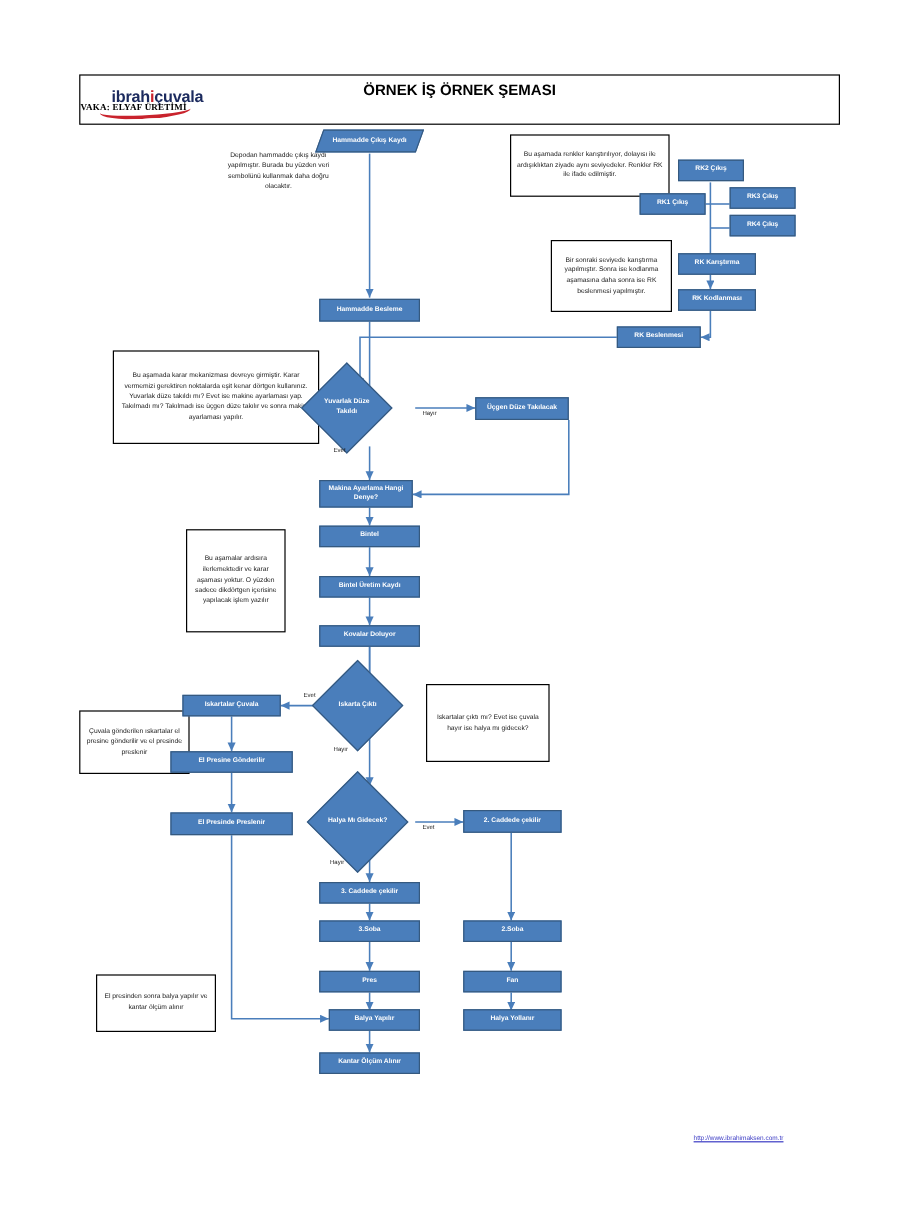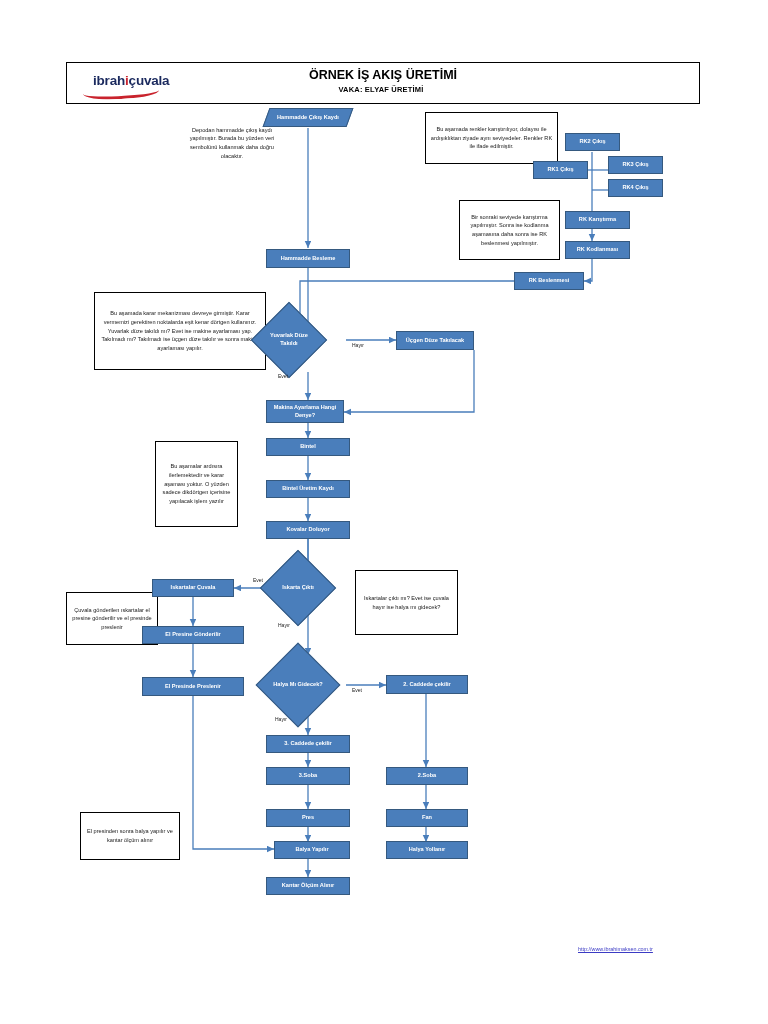--- a/index.html
+++ b/index.html
@@ -64,25 +64,26 @@
     text-align: center;
     font-size: 12.5px;
     font-weight: bold;
     color: #000000;
   }
   #header-subtitle {
     position: absolute;
     left: 0;
     right: 4px;
     top: 22px;
-    text-align: center;
+    text-align: left;
     font-size: 7.5px;
     font-weight: bold;
     color: #000000;
     letter-spacing: 0.2px;
+    font-family: Liberation Serif, serif;
   }
 
   
   .node {
     position: absolute;
     box-sizing: border-box;
     background: #4a7ebb;
     border: 1px solid #35597f;
     color: #ffffff;
     font-size: 5.6px;
@@ -183,21 +184,21 @@
   }
 </style>
 </head>
 <body>
 
 <div id="header-bar">
   <div id="logo">
     <div id="logo-swoosh"></div>
     <div id="logo-text"><span>ibrah</span><span class="dot">i</span><span>çuvala</span></div>
   </div>
-  <div id="header-title">ÖRNEK İŞ AKIŞ ÜRETİMİ</div>
+  <div id="header-title">ÖRNEK İŞ ÖRNEK ŞEMASI</div>
   <div id="header-subtitle">VAKA: ELYAF ÜRETİMİ</div>
 </div>
 
 <svg id="wires" viewBox="0 0 768 1024">
   <defs>
     <marker id="ah" markerWidth="7" markerHeight="7" refX="5.6" refY="2.6" orient="auto">
       <path d="M0,0 L5.6,2.6 L0,5.2 z" fill="#4a7ebb"></path>
     </marker>
   </defs>
   <g stroke="#4a7ebb" stroke-width="1.3" fill="none">

